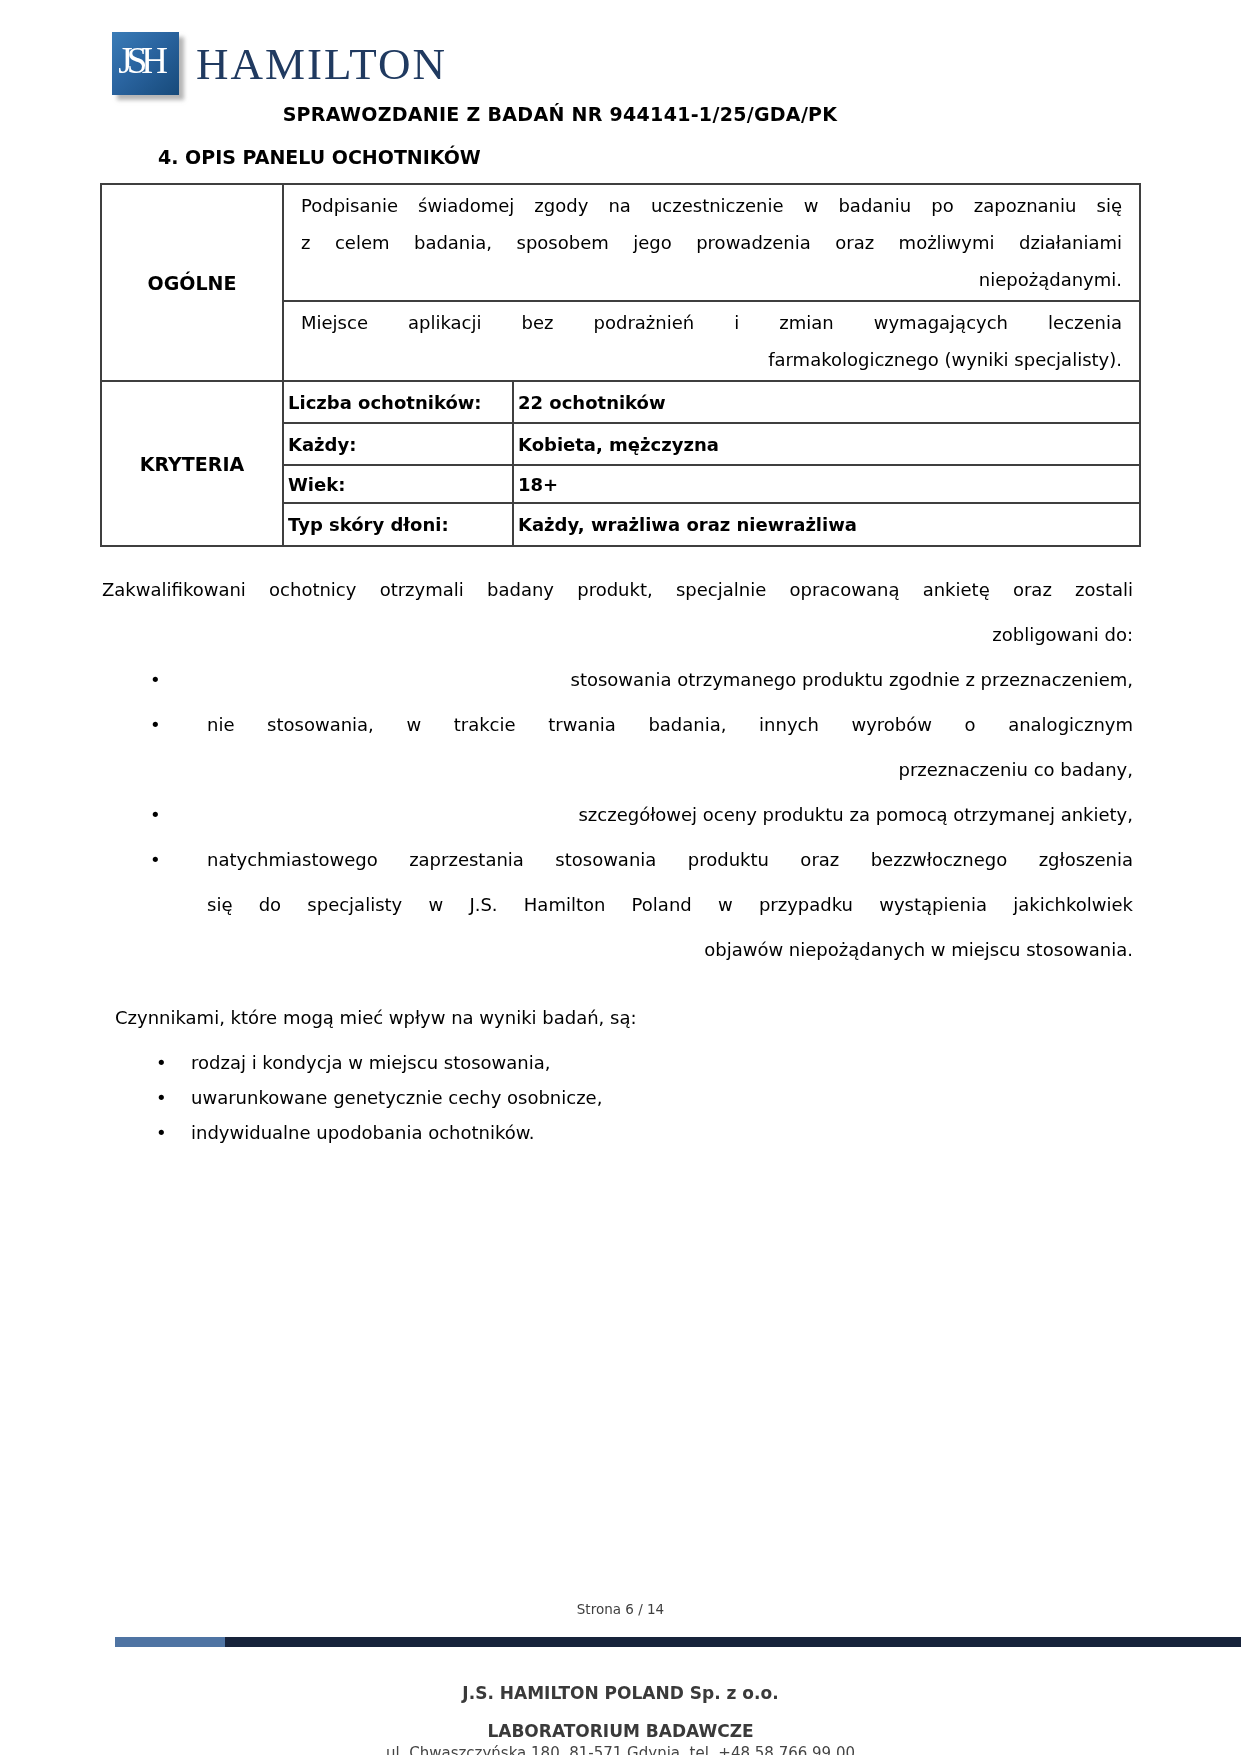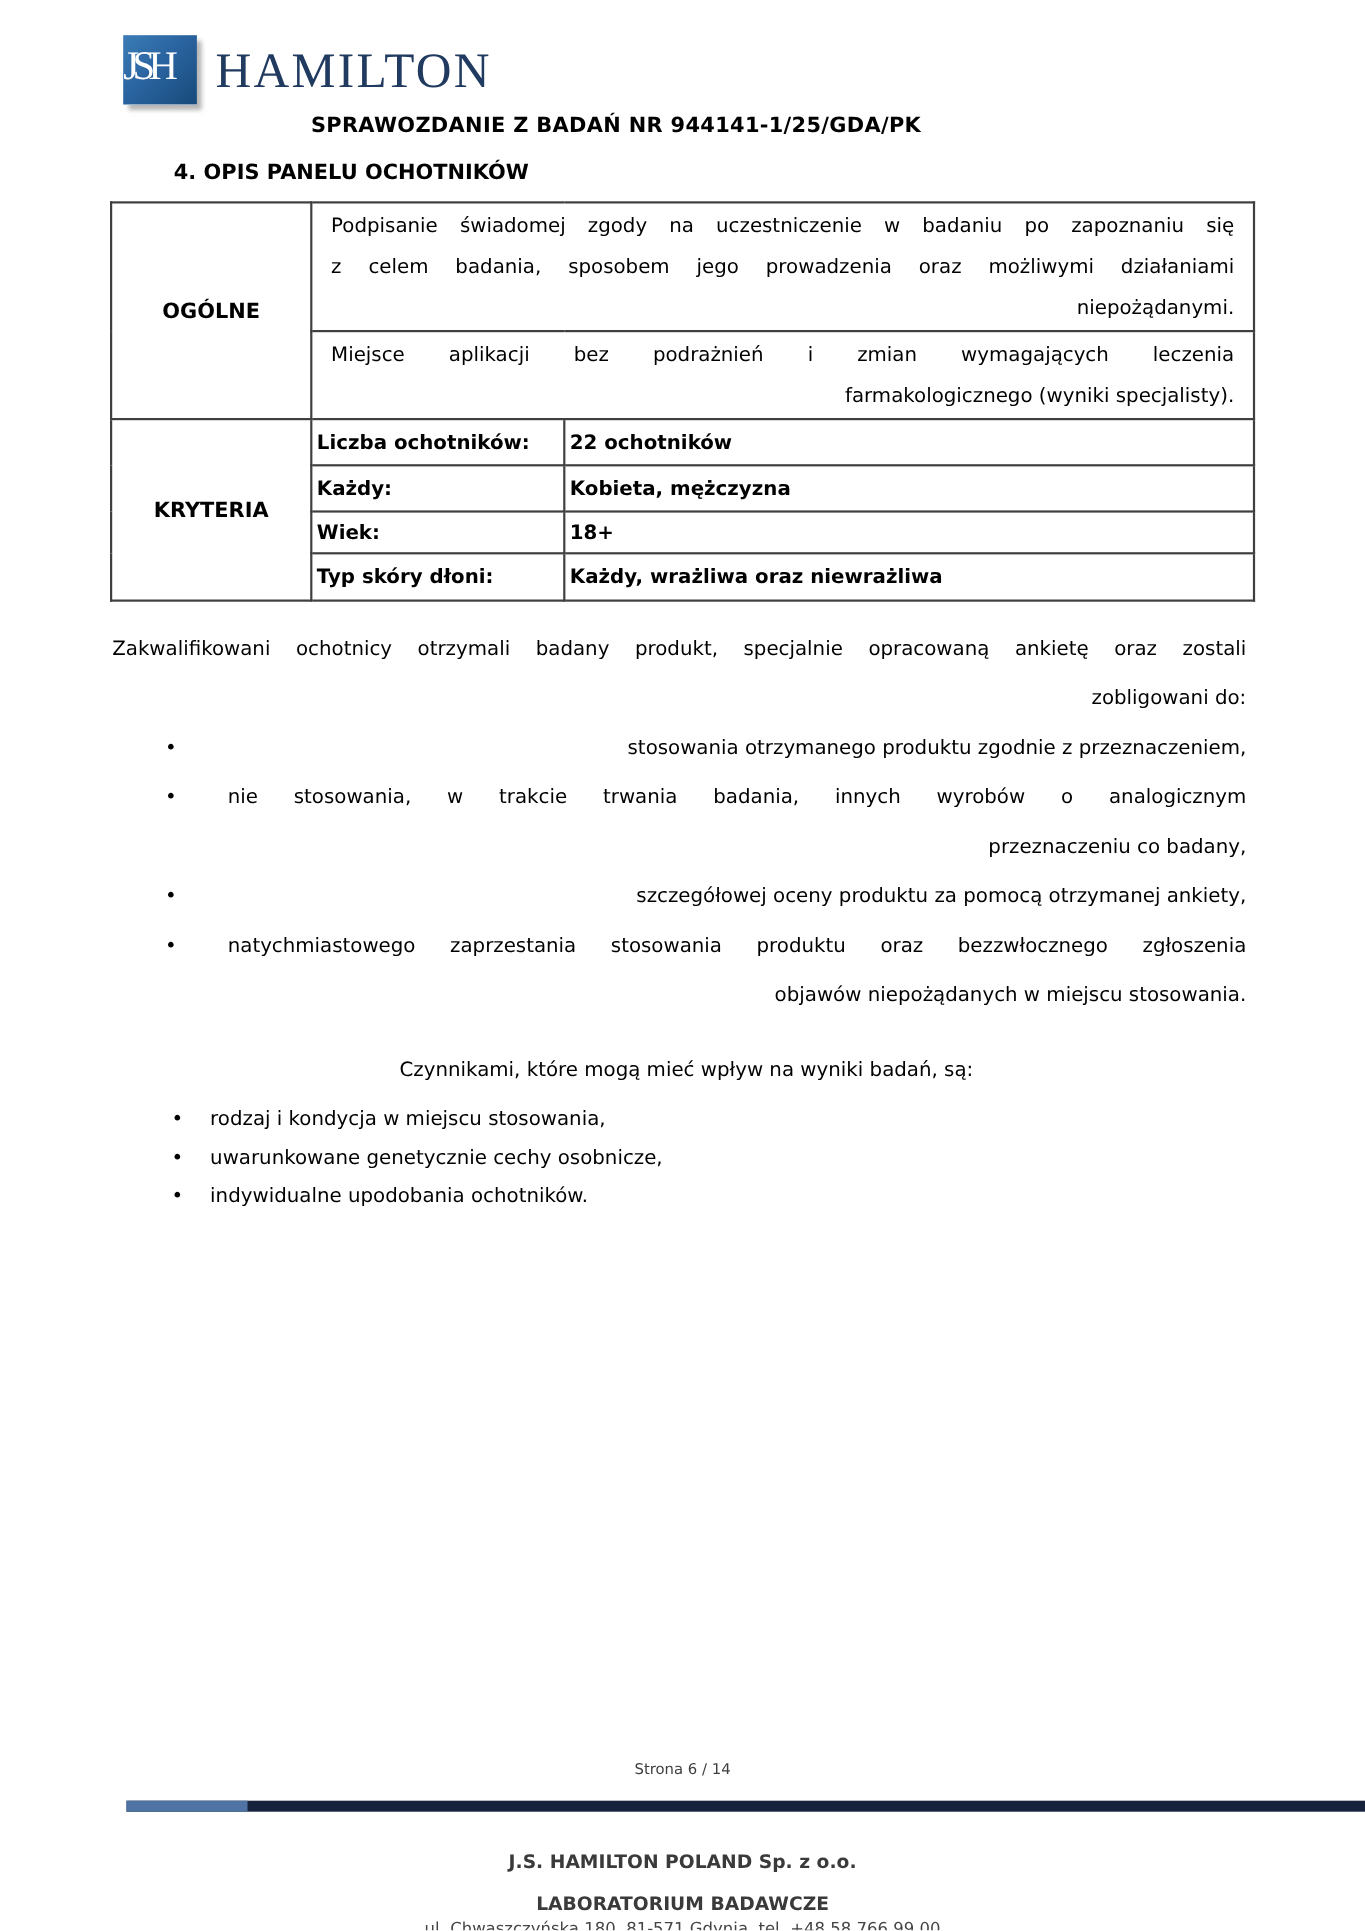--- a/index.html
+++ b/index.html
@@ -4,21 +4,21 @@
 <style>
   html,body{margin:0;padding:0;background:#ffffff;}
   .page{position:relative;width:1241px;height:1755px;background:#ffffff;overflow:hidden;
         font-family:"DejaVu Sans","Liberation Sans",sans-serif;color:#000;}
 
   
   .logo{position:absolute;left:112px;top:32px;display:flex;align-items:flex-start;}
   .logo-mark{position:relative;width:67px;height:63px;
      background:linear-gradient(135deg,#3a7cb7 0%,#2a64a0 45%,#174a7a 100%);
      box-shadow:5px 5px 4px rgba(120,120,120,0.55);}
-  .logo-mark span{position:absolute;left:0;top:7px;width:50px;text-align:left;
+  .logo-mark span{position:absolute;left:0;top:7px;width:50px;text-align:right;
      font-family:"Liberation Serif","DejaVu Serif",serif;color:#ffffff;
      font-size:37px;letter-spacing:-6px;}
   .brand{margin-left:17px;margin-top:2px;font-family:"Liberation Serif","DejaVu Serif",serif;
      font-size:45px;letter-spacing:2px;color:#203a60;line-height:60px;}
 
   
   .doc-title{position:absolute;left:0;top:103px;width:1120px;text-align:center;
      font-size:19px;font-weight:bold;letter-spacing:0.3px;}
   .sec-heading{position:absolute;left:158px;top:146px;font-size:19px;font-weight:bold;}
 
@@ -32,21 +32,21 @@
 
   .jl{text-align:justify;text-align-last:justify;}
   .jl-last{text-align:right;}
 
   
   .content{position:absolute;left:102px;top:567px;width:1031px;font-size:18px;line-height:45px;}
   .li{display:flex;}
   .li .bullet{width:105px;padding-left:48px;box-sizing:border-box;flex:none;}
   .li .li-text{flex:1;}
   .spacer{height:22px;}
-  .factors-heading{padding-left:13px;line-height:35px;margin-top:6px;text-align:center;}
+  .factors-heading{padding-left:13px;line-height:35px;margin-top:6px;}
   .list2{margin-top:10px;line-height:35px;}
   .li2{display:flex;}
   .li2 .bullet{width:89px;padding-left:54px;box-sizing:border-box;flex:none;}
 
   
   .page-num{position:absolute;left:0;top:1601px;width:1241px;text-align:center;
      font-size:13.5px;color:#3f3f3f;}
   .footer-bar{position:absolute;left:115px;top:1637px;width:1126px;height:10px;background:#17233b;}
   .footer-bar .accent{position:absolute;left:0;top:0;width:110px;height:10px;background:#4f74a3;}
   .footer-text{position:absolute;left:0;top:1682px;width:1241px;text-align:center;color:#3a3a3a;}
@@ -137,20 +137,21 @@
       <div class="li">
         <span class="bullet">•</span>
         <div class="li-text">
             <div class="jl-last">szczegółowej oceny produktu za pomocą otrzymanej ankiety,</div>
           </div>
       </div>
       <div class="li">
         <span class="bullet">•</span>
         <div class="li-text">
             <div class="jl">natychmiastowego zaprzestania stosowania produktu oraz bezzwłocznego zgłoszenia</div>
+            <div class="jl">się do specjalisty w J.S. Hamilton Poland w przypadku wystąpienia jakichkolwiek</div>
             <div class="jl-last">objawów niepożądanych w miejscu stosowania.</div>
           </div>
       </div>
     </div>
 
     <div class="spacer"></div>
     <div class="factors-heading">Czynnikami, które mogą mieć wpływ na wyniki badań, są:</div>
 
     <div class="list2">
       <div class="li2">

